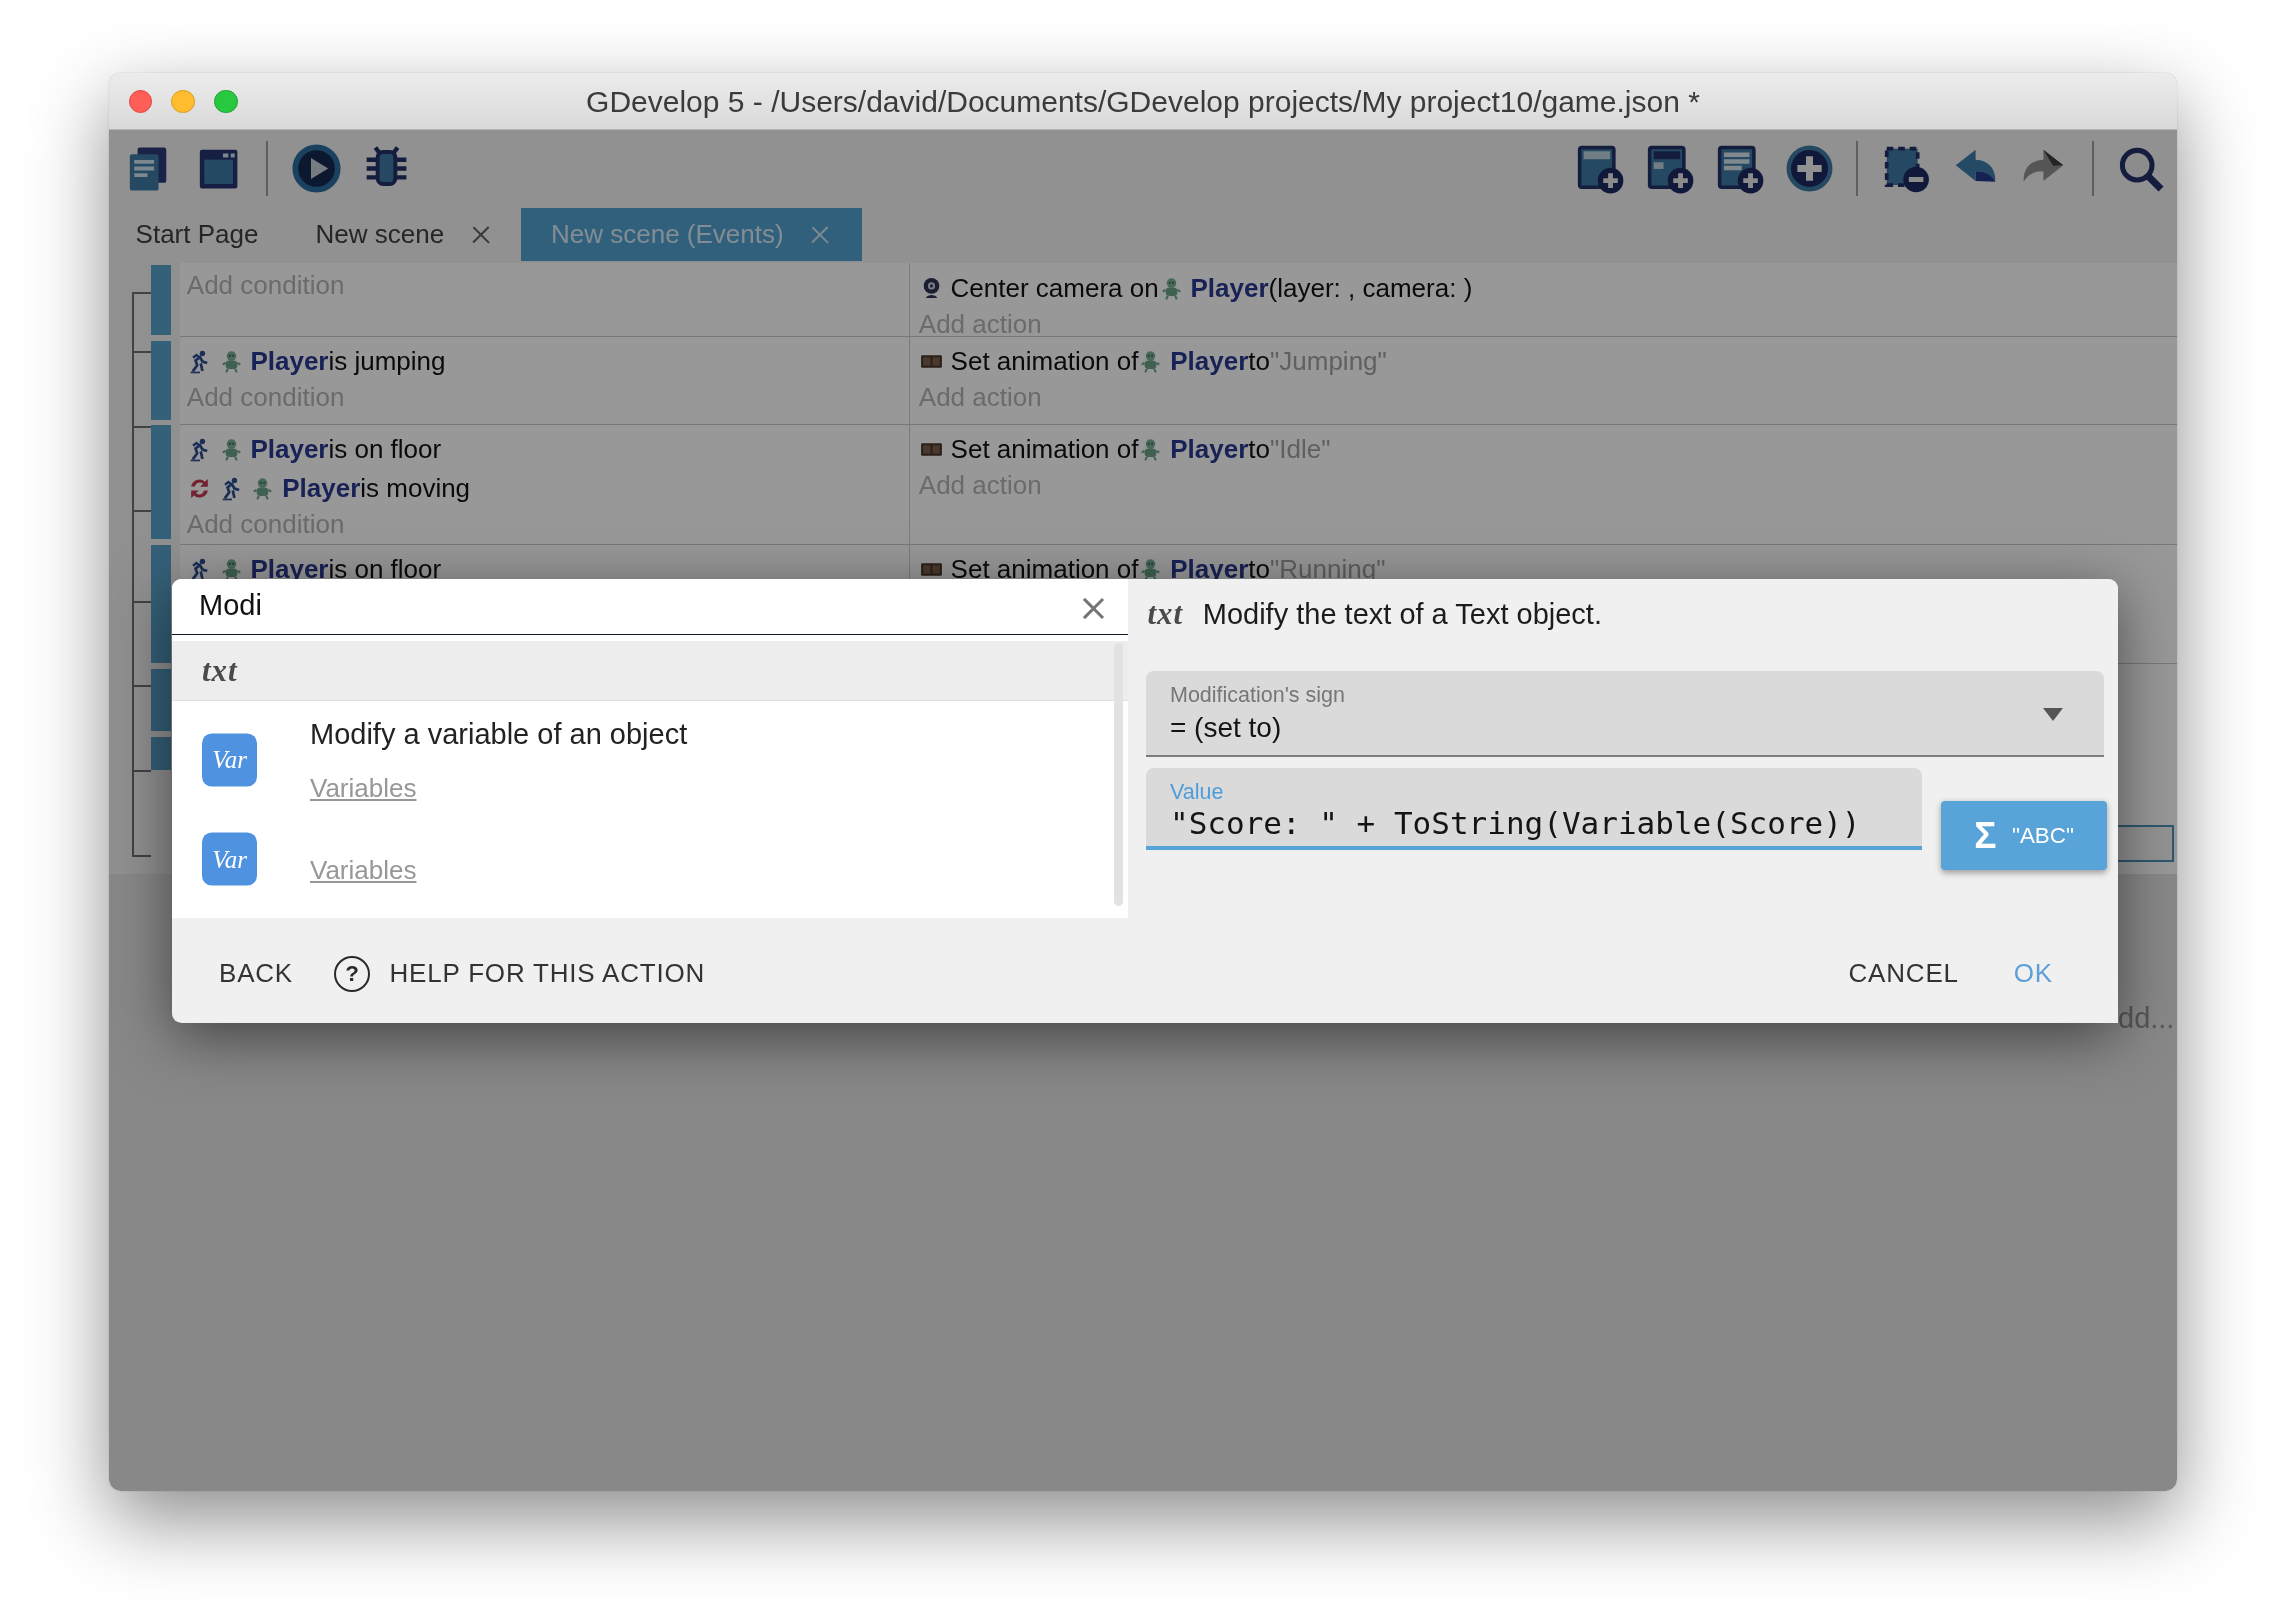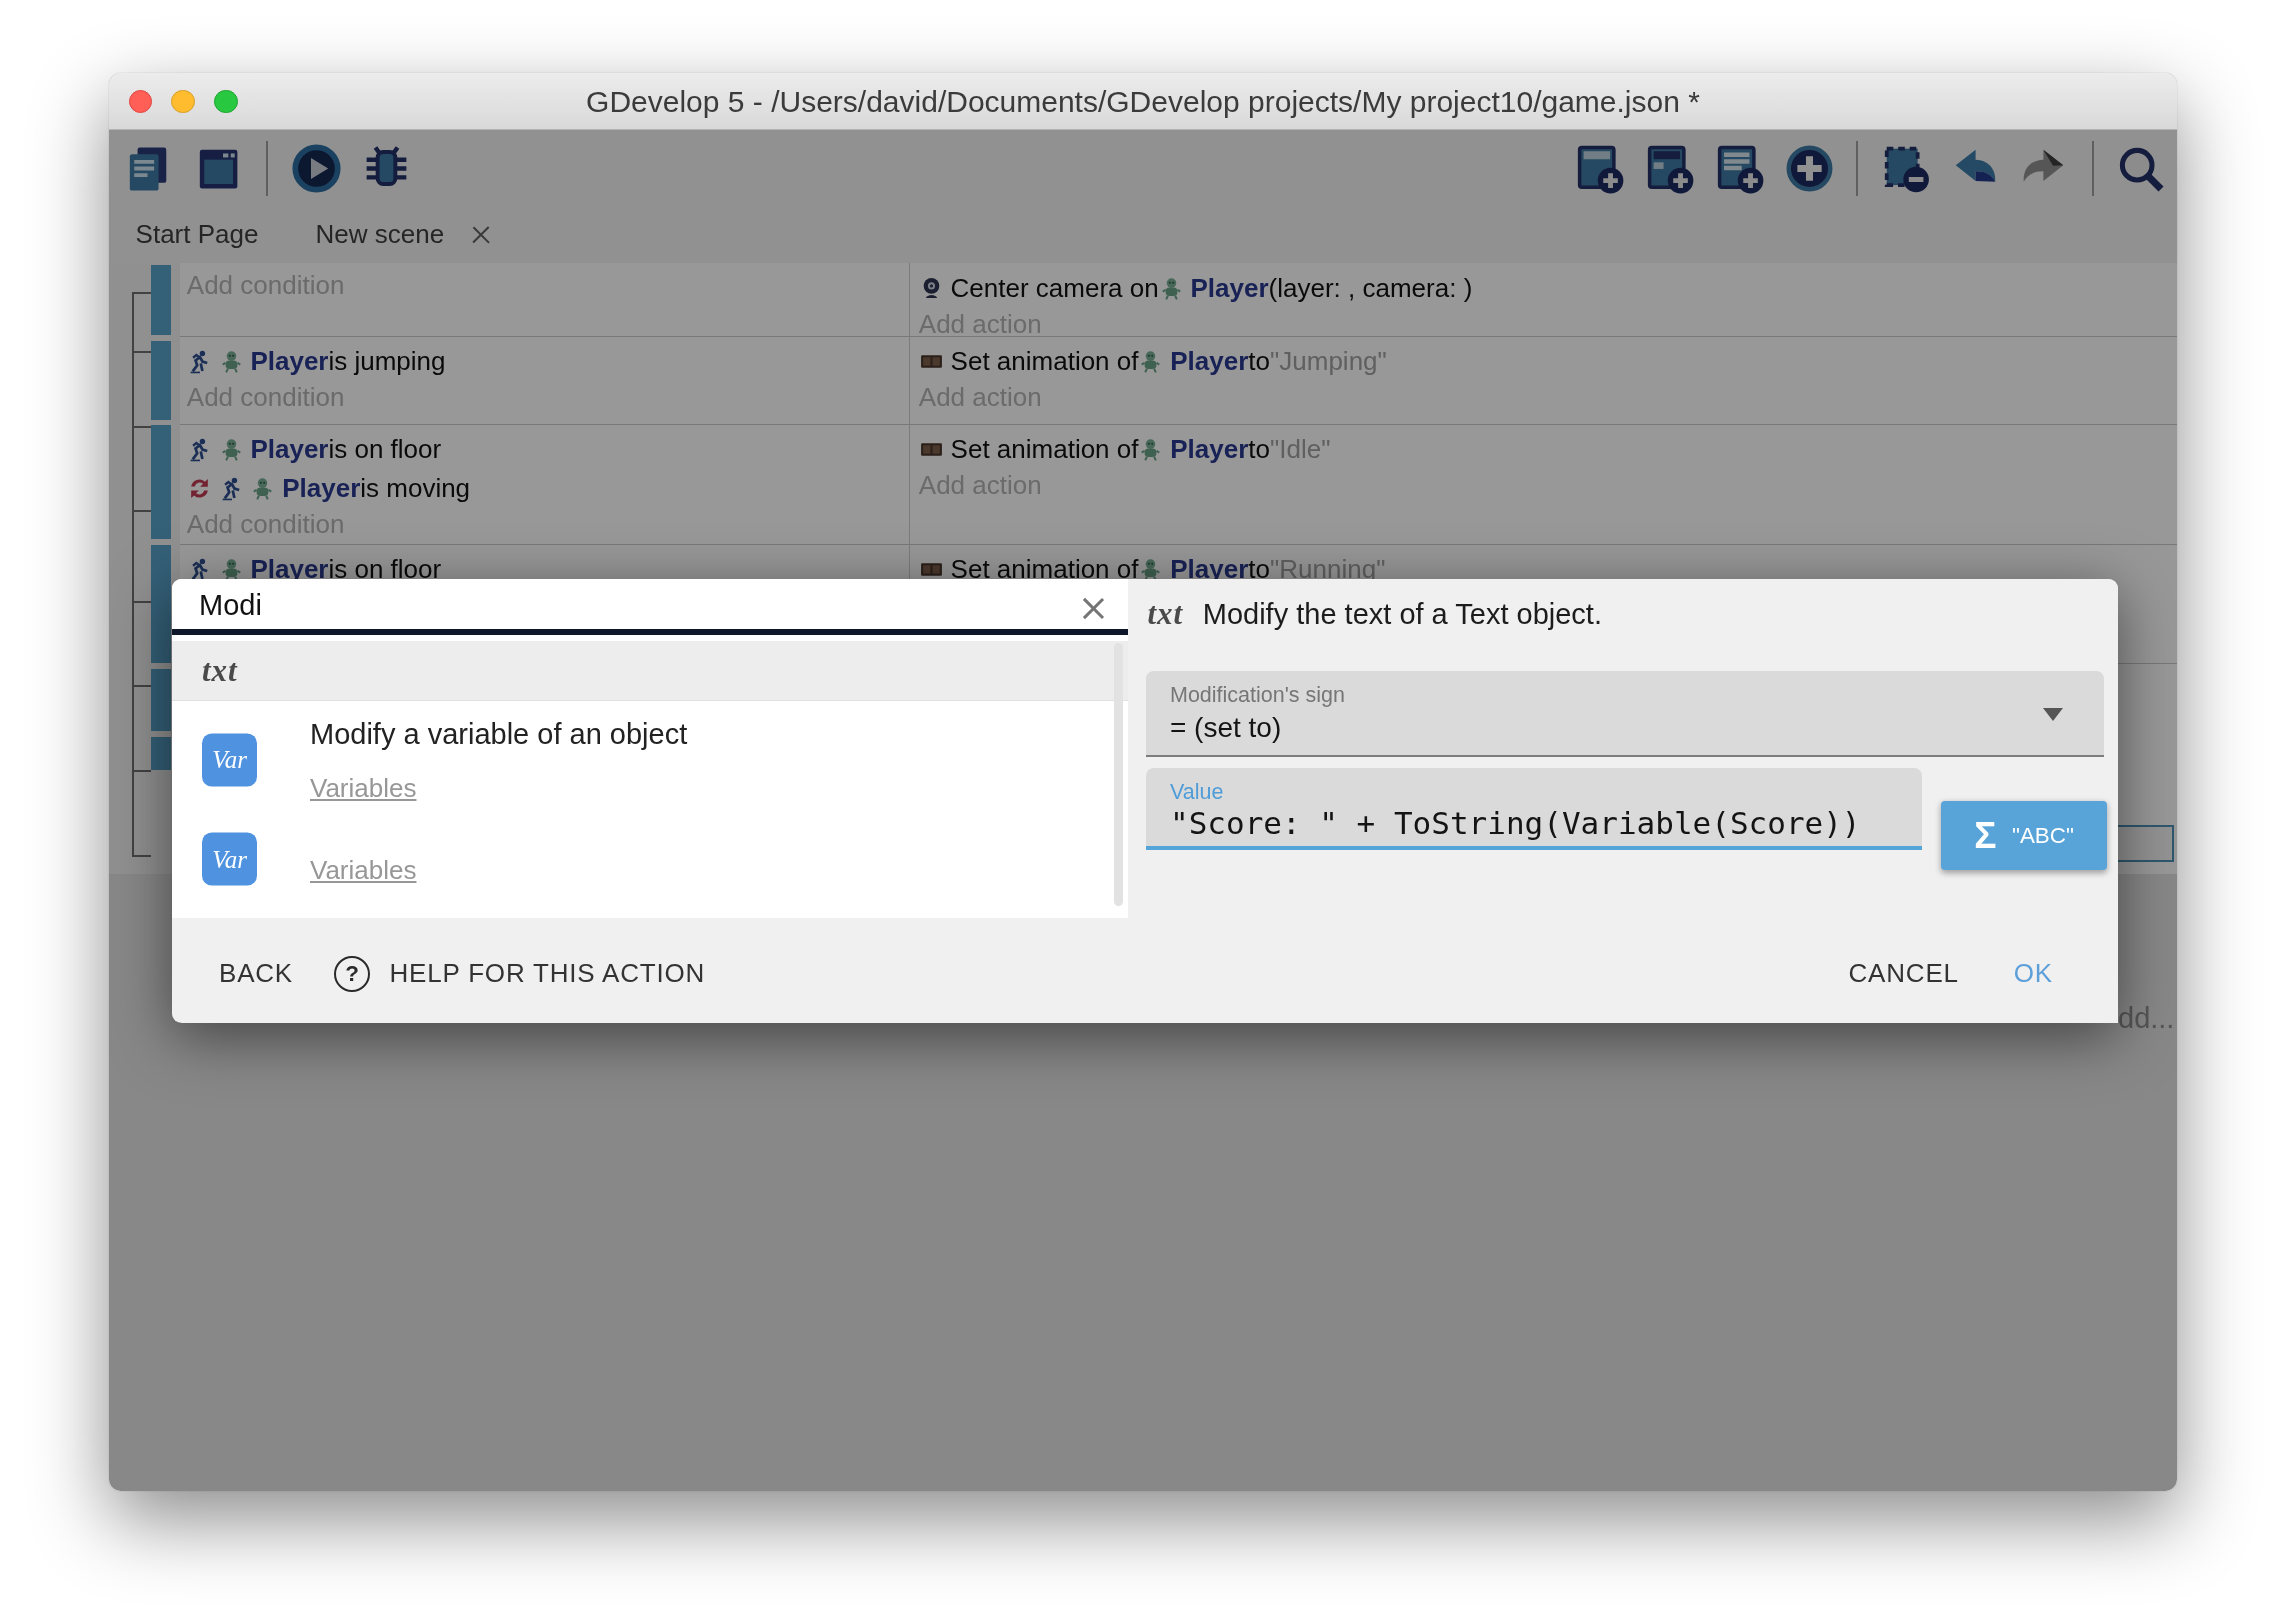--- a/index.html
+++ b/index.html
@@ -63,21 +63,21 @@
 
   
   .scrim{position:absolute;left:0;top:57px;width:100%;height:1361px;background:rgba(0,0,0,.40);
          border-radius:0 0 11.7px 11.7px;z-index:5;}
 
   
   .dialog{position:absolute;left:63px;top:506px;width:1946px;height:444px;background:#f0f0f0;
           border-radius:9.8px;box-shadow:0 13.7px 59px rgba(0,0,0,.5);z-index:10;}
   .dlg-left{position:absolute;left:0;top:0;width:956px;height:339px;background:#fff;
             border-radius:9.8px 0 0 0;overflow:hidden;}
-  .searchrow{position:absolute;left:0;top:0;width:100%;height:56px;border-bottom:6px solid #0f172a;background:#fff;}
+  .searchrow{position:absolute;left:0;top:0;width:100%;height:56px;border-bottom:1px solid #0f172a;background:#fff;}
   .searchtext{position:absolute;left:27px;top:9.8px;font-size:29px;color:#111;}
   .dlgclose{position:absolute;right:21.5px;top:15.6px;width:27px;height:27px;color:#757575;}
   .dlgclose::before,.dlgclose::after{content:"";position:absolute;left:12.7px;top:0;width:2.9px;height:27px;background:currentColor;}
   .dlgclose::before{transform:rotate(45deg);} .dlgclose::after{transform:rotate(-45deg);}
   .results{position:absolute;left:0;top:62px;width:100%;height:277px;overflow:hidden;}
   .ritem{position:relative;padding:15.6px 29px 13.7px 138px;min-height:60px;}
   .ritem.selected{background:#ededed;border-bottom:1px solid #e0e0e0;}
   .ritem .icobox{position:absolute;left:30px;top:50%;transform:translateY(-50%);}
   .rtitle{font-size:29px;color:#222;line-height:35px;}
   .rsub{font-size:26px;color:#979797;line-height:33px;margin-top:20px;text-decoration:underline;}
@@ -223,20 +223,24 @@
     </div>
 
     <div class="tabbar" id="tabbar">
         <div class="tab" style="left: 19.5px; width: 137px;">
           <span>Start Page</span>
         </div>
         <div class="tab" style="left: 183px; width: 224px;">
           <span>New scene</span>
           <span class="xicon"></span>
         </div>
+        <div class="tab active" style="left: 412px; width: 341px;">
+          <span>New scene (Events)</span>
+          <span class="xicon"></span>
+        </div>
       </div>
 
     <div class="events" id="events">
       <div class="rowsbg"></div>
       <div class="gutter"></div>
       <div id="tree">
           <div class="evbar" style="top: 2px; height: 70px;"></div>
           <div class="evbar" style="top: 78px; height: 79px;"></div>
           <div class="evbar" style="top: 162px; height: 114px;"></div>
           <div class="evbar" style="top: 282px; height: 118px;"></div>

